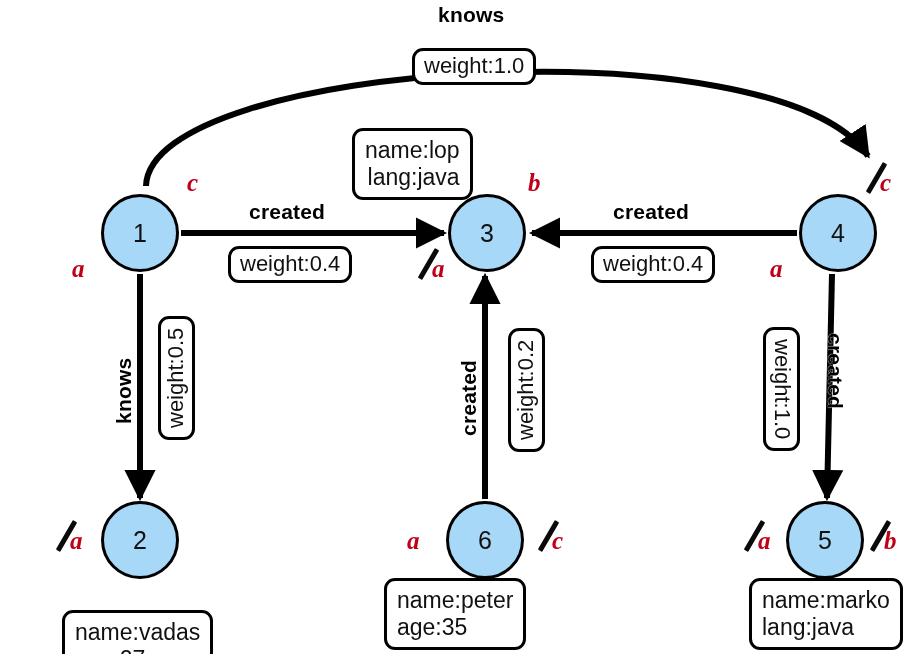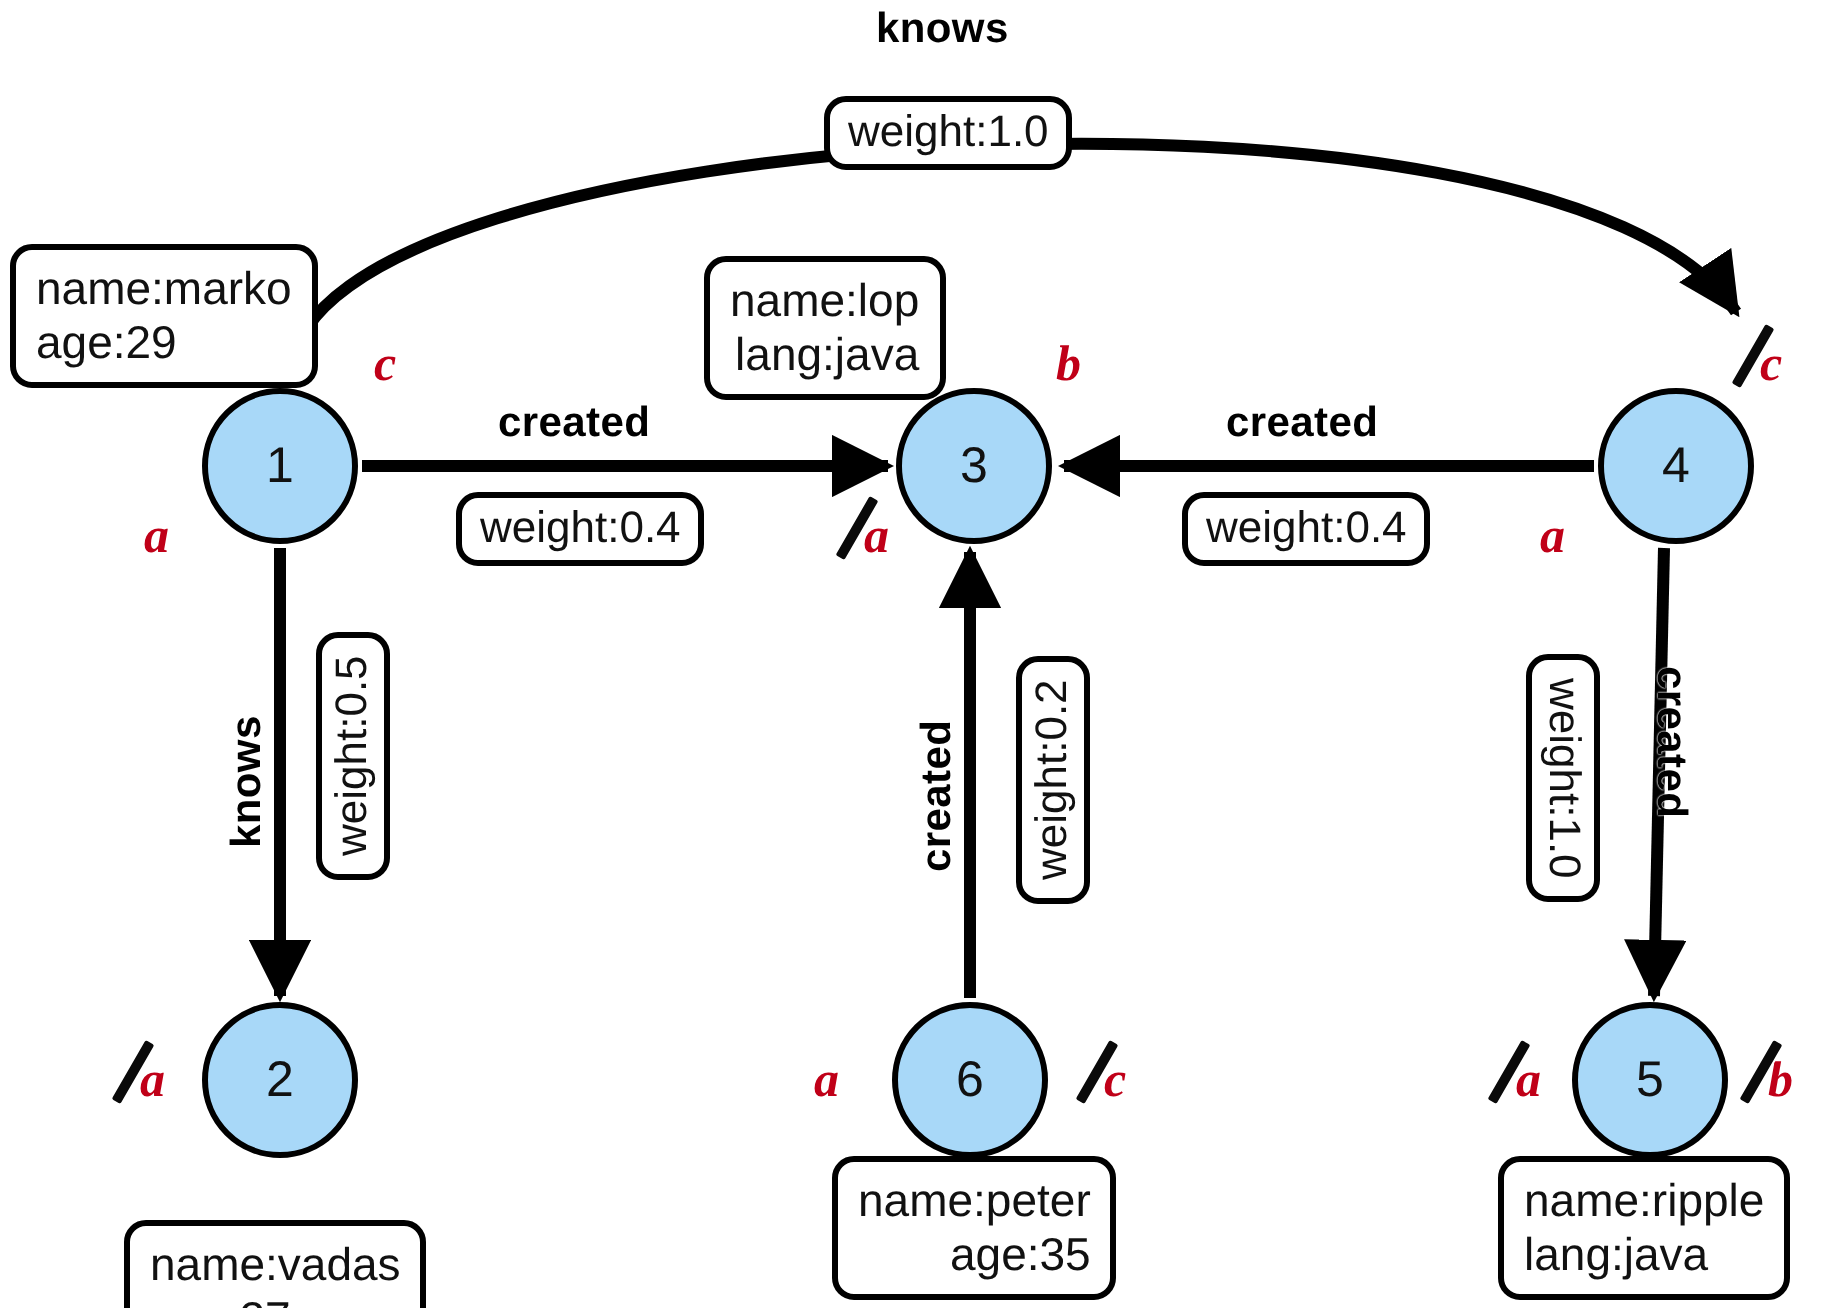--- a/index.html
+++ b/index.html
@@ -72,29 +72,27 @@
 
     <line x1="797" y1="233" x2="532" y2="233" stroke="#000" stroke-width="6" marker-end="url(#ah)"></line>
 
     <line x1="140" y1="274" x2="140" y2="498" stroke="#000" stroke-width="6" marker-end="url(#ah)"></line>
 
     <line x1="485" y1="499" x2="485" y2="276" stroke="#000" stroke-width="6" marker-end="url(#ah)"></line>
 
     <line x1="832" y1="274" x2="827" y2="498" stroke="#000" stroke-width="6" marker-end="url(#ah)"></line>
   </svg>
 
-  <div class="propbox" style="left:5px;top:122px;">name:marko
-age:29</div>
   <div class="propbox" style="left:352px;top:128px;text-align:right;">name:lop
 lang:java</div>
   <div class="propbox" style="left:62px;top:610px;">name:vadas
 age:27</div>
-  <div class="propbox" style="left:416px;top:578px;text-align:right;">name:peter
+  <div class="propbox" style="left:384px;top:578px;">name:peter
 age:35</div>
-  <div class="propbox" style="left:749px;top:578px;">name:ripple
+  <div class="propbox" style="left:749px;top:578px;">name:marko
 lang:java</div>
 
   <div class="node" style="left:101px;top:194px;">1</div>
   <div class="node" style="left:448px;top:194px;">3</div>
   <div class="node" style="left:799px;top:194px;">4</div>
   <div class="node" style="left:101px;top:501px;">2</div>
   <div class="node" style="left:446px;top:501px;">6</div>
   <div class="node" style="left:786px;top:501px;">5</div>
 
   <div class="elabel" style="left:438px;top:3px;">knows</div>

